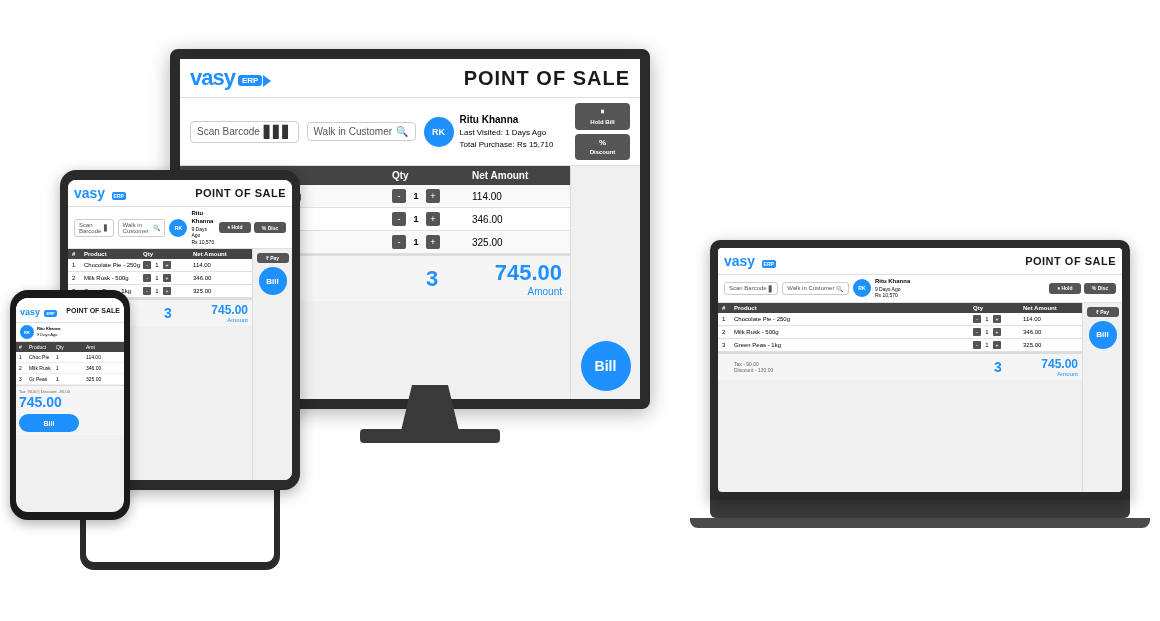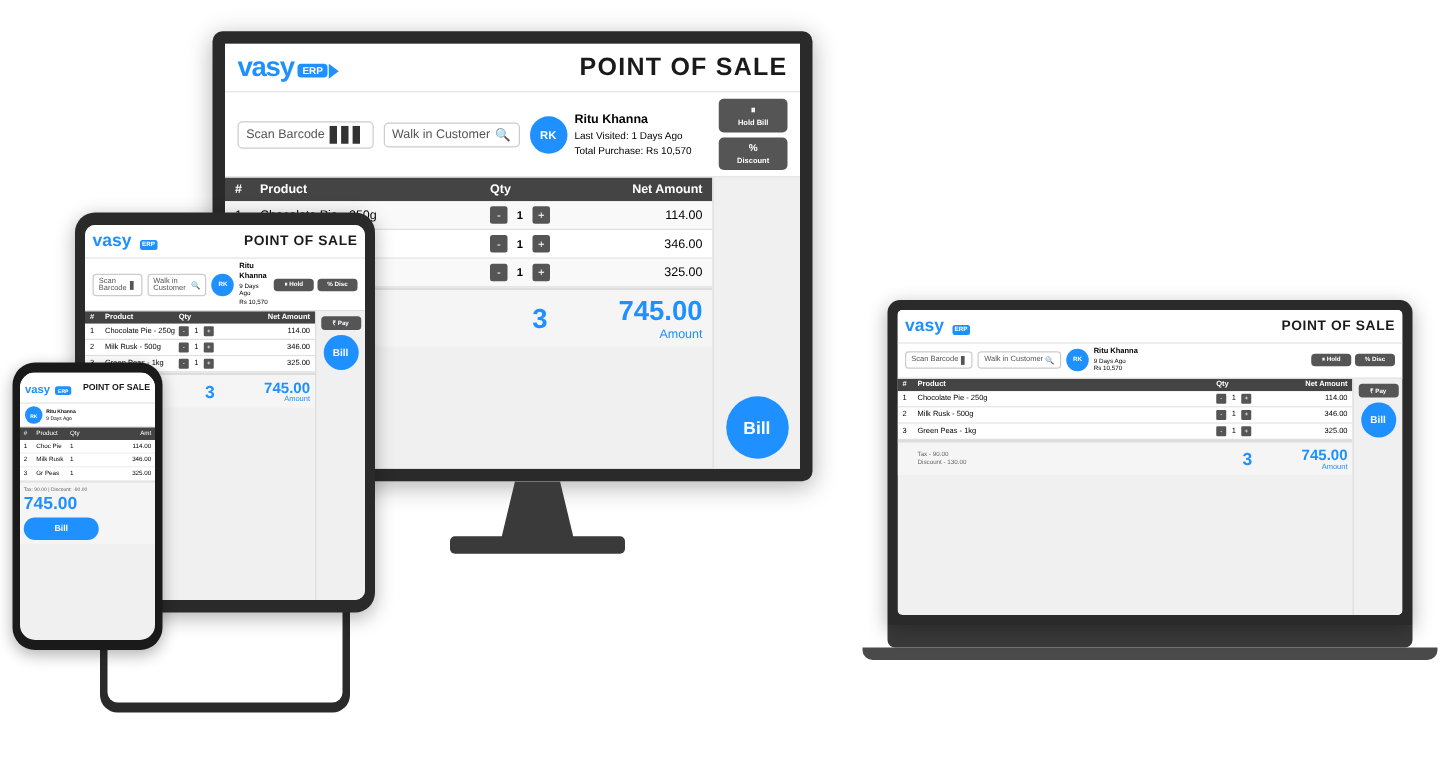--- a/index.html
+++ b/index.html
@@ -646,24 +646,24 @@
       color: white;
       font-size: 7px;
       font-weight: 900;
       border: none;
       border-radius: 10px;
       cursor: pointer;
       margin-top: 4px;
     }
 
     
-    .align-right { text-align: right; }
+    .align-right { text-align: left; }
 
     
-    .monitor-screen { box-shadow: 0 4px 20px rgba(0,0,0,0.3); }
+    .monitor-screen { box-shadow: 0 4px 20px rgba(0,0,0,0.3); margin-top: 24px; }
     .tablet-body { box-shadow: 0 4px 15px rgba(0,0,0,0.3); }
     .phone-body { box-shadow: 0 4px 12px rgba(0,0,0,0.3); }
     .laptop-screen-container { box-shadow: 0 4px 15px rgba(0,0,0,0.3); }
 
     .btn-icon-label {
       font-size: 6px;
       margin-top: 1px;
       line-height: 1;
     }
   </style>
@@ -690,21 +690,21 @@
           </div>
           <div class="input-customer">
             <span>Walk in Customer</span>
             <span>🔍</span>
           </div>
           <div class="customer-info">
             <div class="avatar-rk">RK</div>
             <div class="customer-details">
               <div class="customer-name">Ritu Khanna</div>
               <div>Last Visited: 1 Days Ago</div>
-              <div>Total Purchase: Rs 10,570</div>
+              <div>Total Purchase: Rs 15,710</div>
             </div>
           </div>
           <div class="action-btns">
             <button class="btn-hold">
               <span>⏸</span><br>
               <span class="btn-icon-label">Hold Bill</span>
             </button>
             <button class="btn-discount">
               <span>%</span><br>
               <span class="btn-icon-label">Discount</span>

